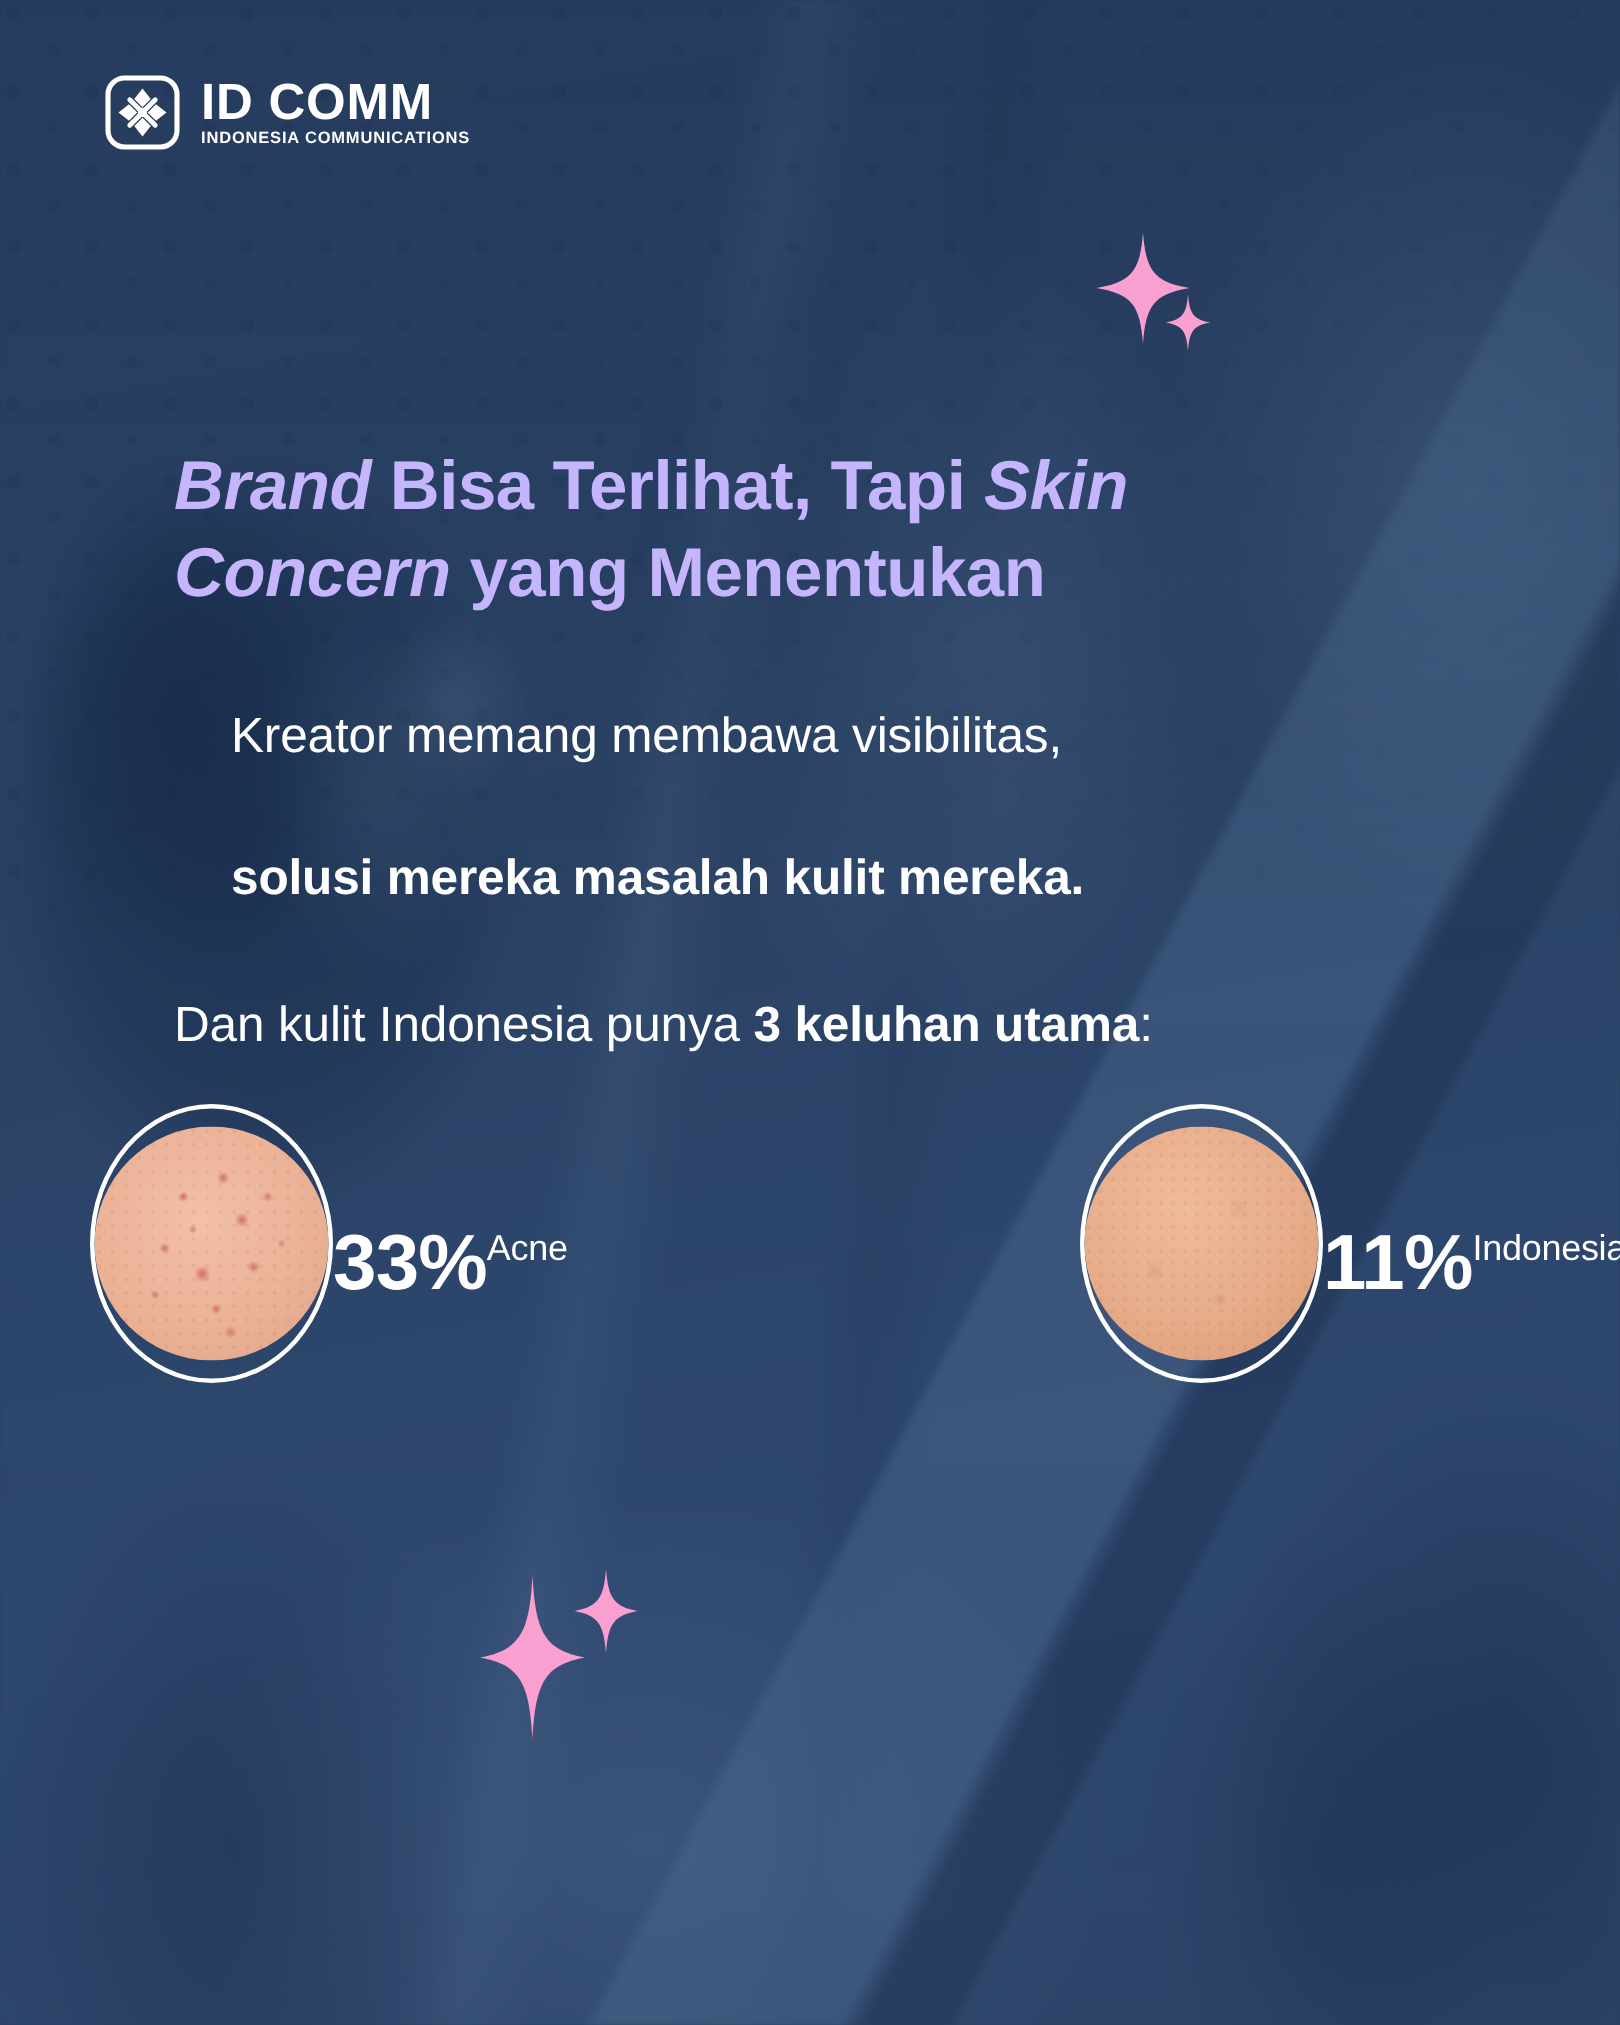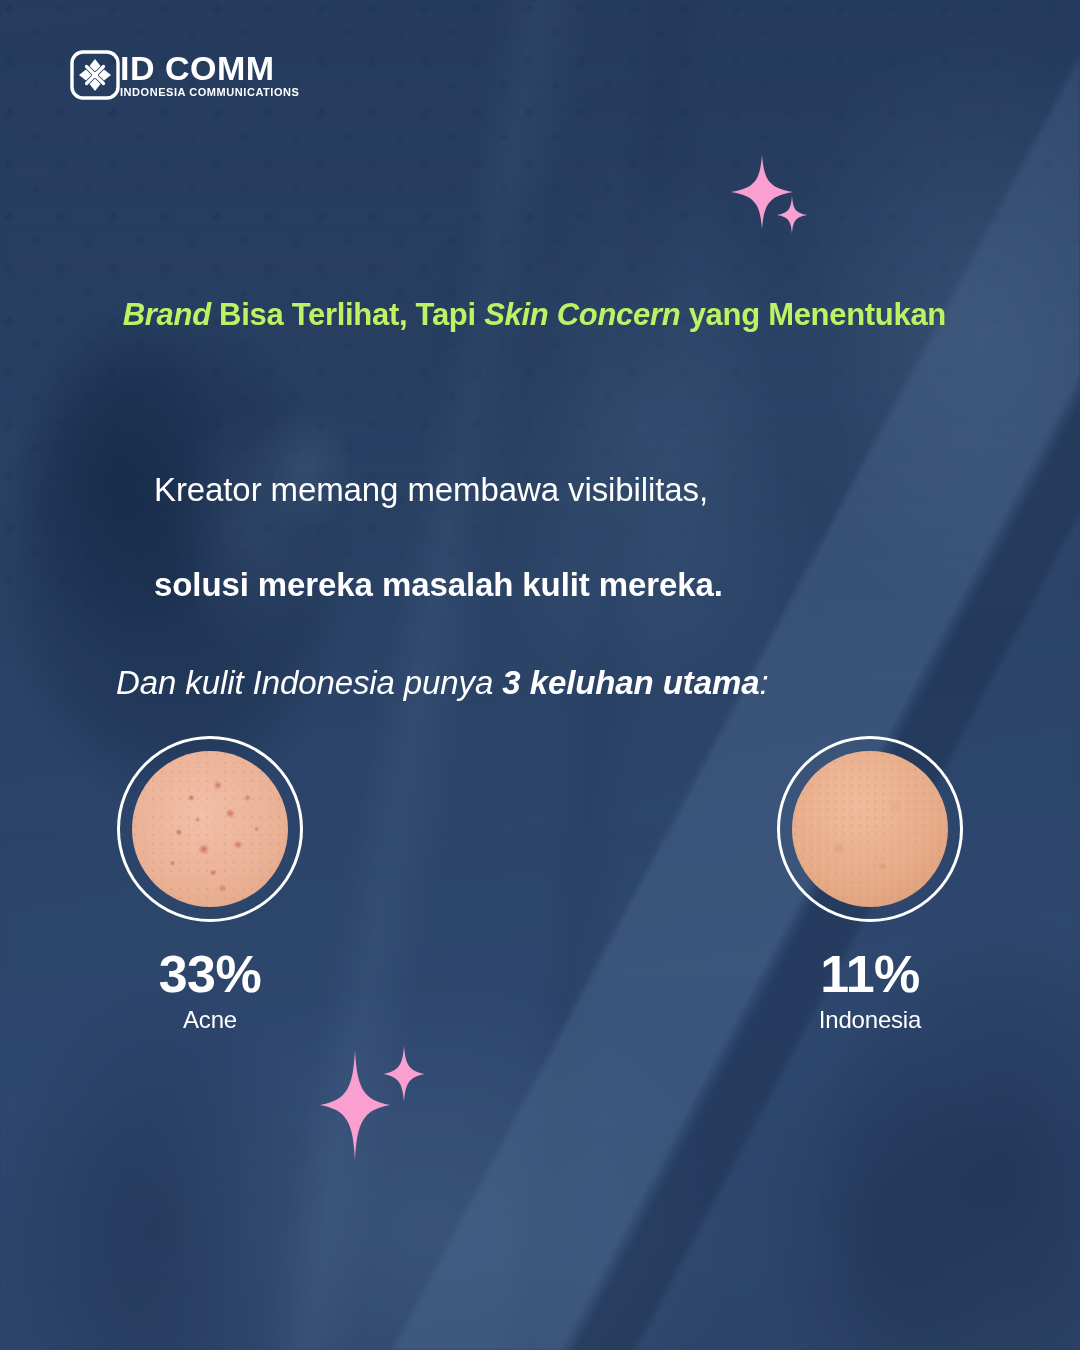--- a/index.html
+++ b/index.html
@@ -63,63 +63,63 @@
       radial-gradient(circle at 9px 9px, rgba(24,46,78,.22) 4.2px, rgba(24,46,78,0) 5px),
       radial-gradient(circle at 36px 33px, rgba(24,46,78,.17) 3.4px, rgba(24,46,78,0) 4.2px);
     background-size:52px 52px, 52px 52px;
     -webkit-mask-image:linear-gradient(145deg, rgba(0,0,0,1) 0%, rgba(0,0,0,.75) 38%, rgba(0,0,0,.18) 68%, rgba(0,0,0,0) 88%);
     mask-image:linear-gradient(145deg, rgba(0,0,0,1) 0%, rgba(0,0,0,.75) 38%, rgba(0,0,0,.18) 68%, rgba(0,0,0,0) 88%);
   }
 
   
   .logo{
     position:absolute; left:70px; top:50px;
-    display:flex; align-items:center; 
+    display:flex; align-items:center; gap:14px;
   }
   .logo-mark{ width:50px; height:50px; flex:0 0 auto; }
   .logo-text{ display:flex; flex-direction:column; justify-content:center; }
   .logo-title{
     color:#ffffff; font-size:34px; font-weight:bold;
     letter-spacing:.5px; line-height:1.02;
   }
   .logo-sub{
     color:#ffffff; font-size:11px; font-weight:bold;
     letter-spacing:.55px; line-height:1.2; margin-top:1px;
   }
 
   
   .headline{
     position:absolute; left:116px; top:295px; width:830px;
-    color:#bef264; font-size:31px; font-weight:bold;
-    line-height:1.26; letter-spacing:-.3px;text-align:right;
+    color:#c4b5fd; font-size:46px; font-weight:bold;
+    line-height:1.26; letter-spacing:-.3px;
   }
   .headline i{ font-style:italic; }
 
   .body-copy{
     position:absolute; left:116px; top:466px; width:800px;
     color:#ffffff; font-size:33px; font-weight:normal;
     line-height:1.44; letter-spacing:-.1px;margin-left:38px;
   }
   .body-copy b{ font-weight:bold; }
 
   .lead-in{
     position:absolute; left:116px; top:662px; width:880px;
     color:#ffffff; font-size:33px; font-weight:normal;
-    line-height:1.3; letter-spacing:-.1px;font-style:italic;
+    line-height:1.3; letter-spacing:-.1px;
   }
   .lead-in b{ font-weight:bold; }
 
   
   .stats{
     position:absolute; left:0; top:736px; width:1080px; height:300px;
   }
 
   .stat{
     position:absolute; top:0; width:300px;
-    display:flex; flex-direction:column; align-items:center;
+    display:flex; flex-direction:row; align-items:center;
   }
   .stat-1{ left:60px; }
   .stat-2{ left:390px; }
   .stat-3{ left:720px; }
 
   .ring{
     position:relative;
     width:186px; height:186px; border-radius:50%;
     border:3px solid #ffffff;
     display:flex; align-items:center; justify-content:center;

